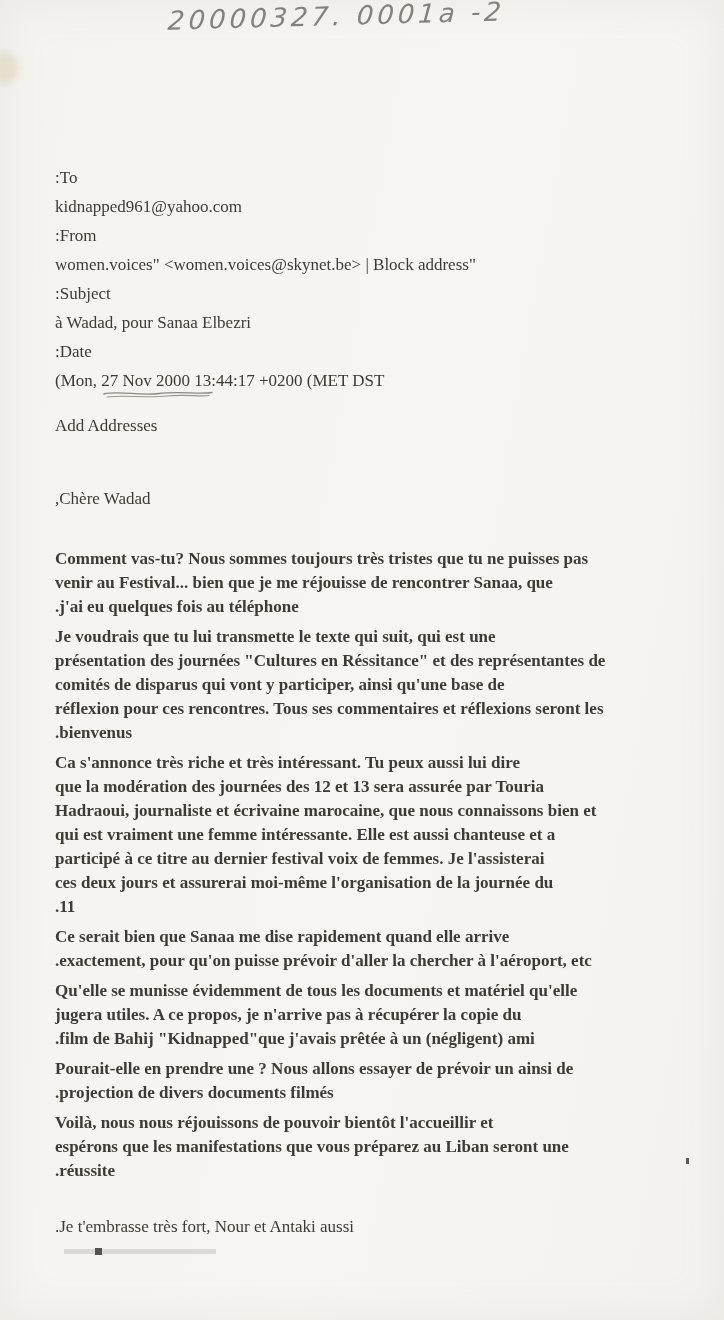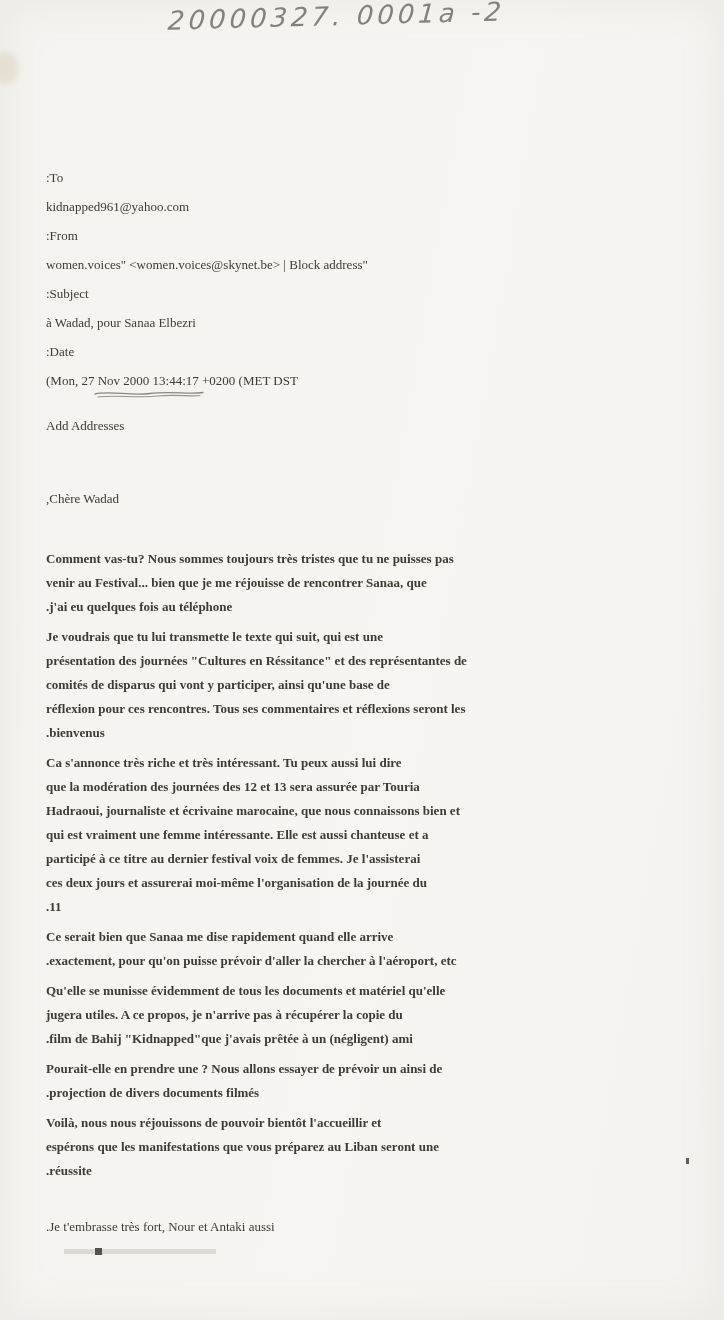--- a/index.html
+++ b/index.html
@@ -27,24 +27,24 @@
     font-family: "DejaVu Sans", sans-serif;
     font-style: italic;
     font-size: 26px;
     letter-spacing: 4px;
     color: #83817a;
     transform: rotate(-1.6deg) skewX(-6deg);
     white-space: nowrap;
   }
   .content {
     position: absolute;
-    left: 46px;
+    left: 55px;
     top: 163px;
     width: 615px;
-    font-size: 13px;
+    font-size: 17px;
   }
   .headers .hline {
     line-height: 29px;
     white-space: nowrap;
   }
   .date-line { position: relative; }
   .date-underline {
     position: absolute;
     left: 46px;
     top: 22px;

